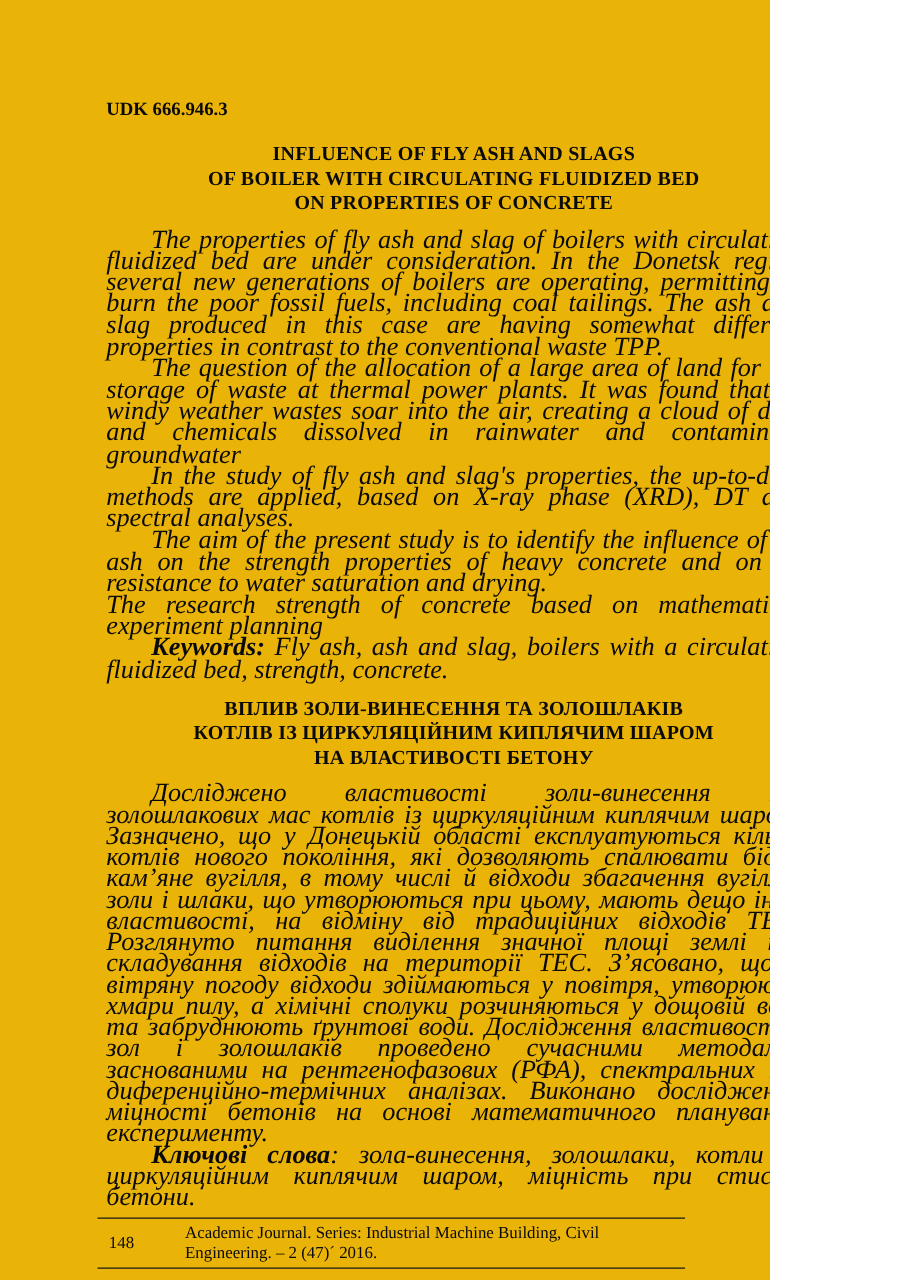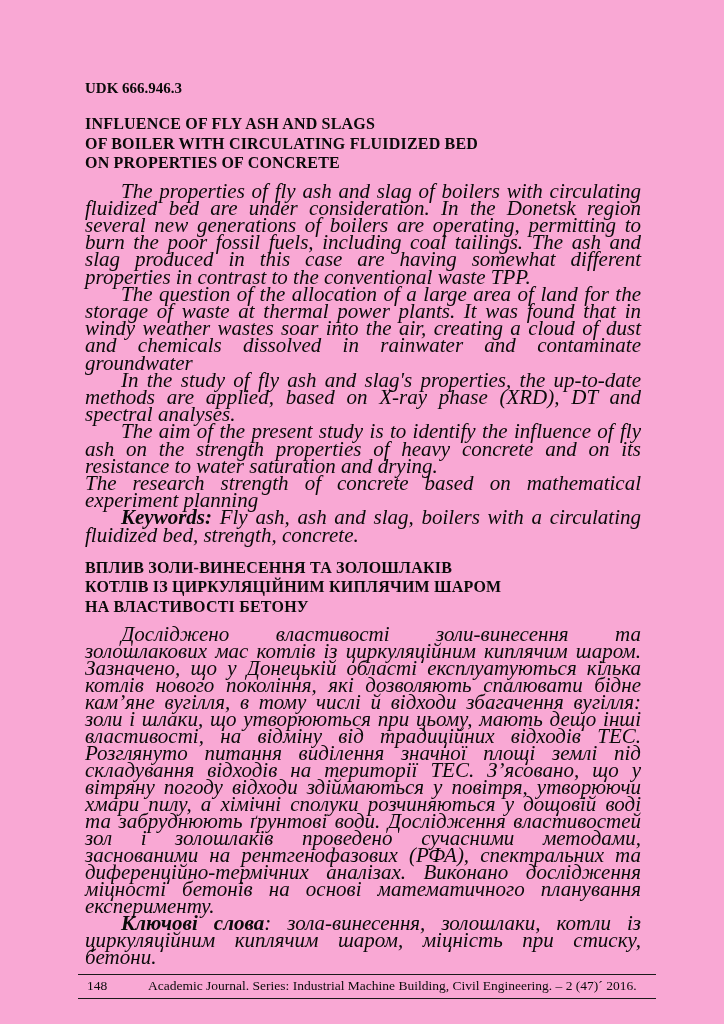--- a/index.html
+++ b/index.html
@@ -1,20 +1,20 @@
 <!DOCTYPE html>
 <html><head>
 <meta charset="utf-8">
 <style>
   html, body { margin: 0; padding: 0; background: #ffffff; }
   .page {
     position: relative;
-    width: 724px;
+    width: 616px;
     height: 1024px;
-    background: #f9a8d4;
+    background: #eab308;
     font-family: "Liberation Serif", "DejaVu Serif", serif;
     color: #0a0a0a;
     overflow: hidden;
   }
   .content {
     position: absolute;
     left: 85px;
     top: 0;
     width: 556px;
   }
@@ -27,21 +27,21 @@
   .authors {
     text-align: right;
     font-style: italic;
     font-size: 14.6px;
     line-height: 17px;
   }
   .authors-en { margin-top: 7px; }
   .authors-ua { margin-top: 46px; }
   .title {
     margin: 0;
-    text-align: left;
+    text-align: center;
     font-weight: bold;
     font-size: 16px;
     line-height: 19.5px;
     white-space: pre-line;
     letter-spacing: 0.2px;
   }
   .title-en { margin-top: 17px; }
   .title-ua { margin-top: 14px; }
   .abstract {
     font-style: italic;

